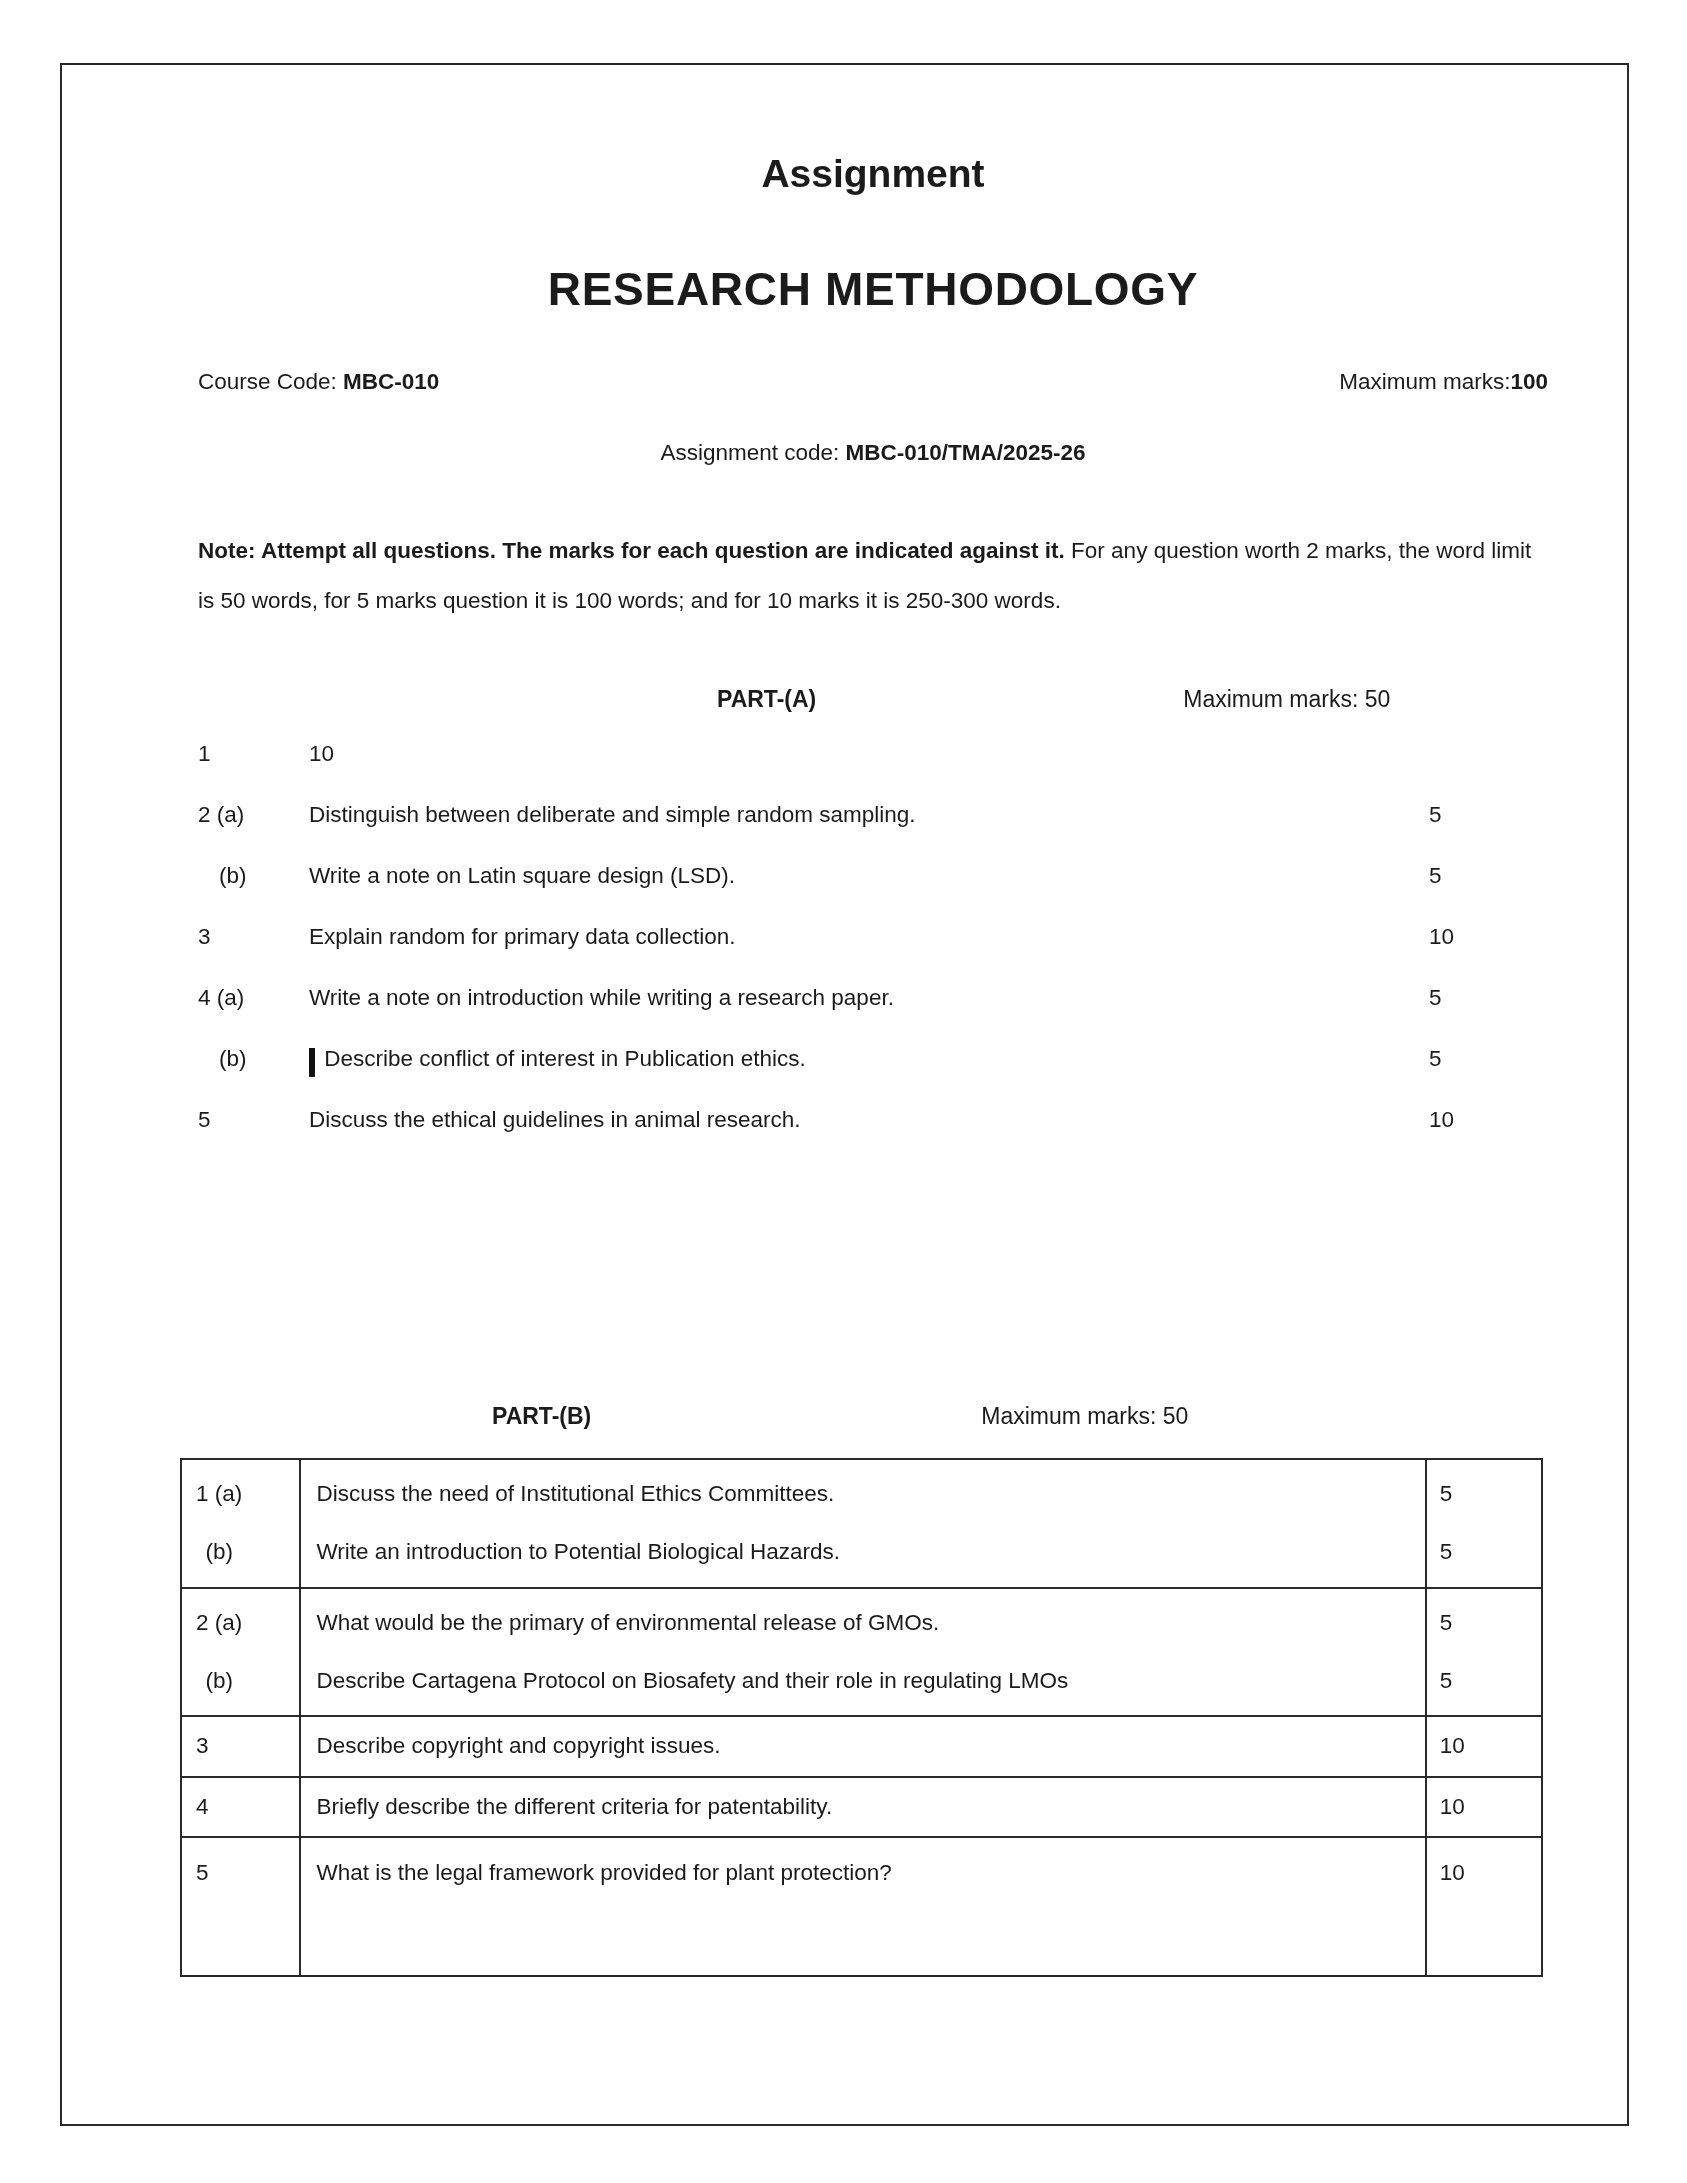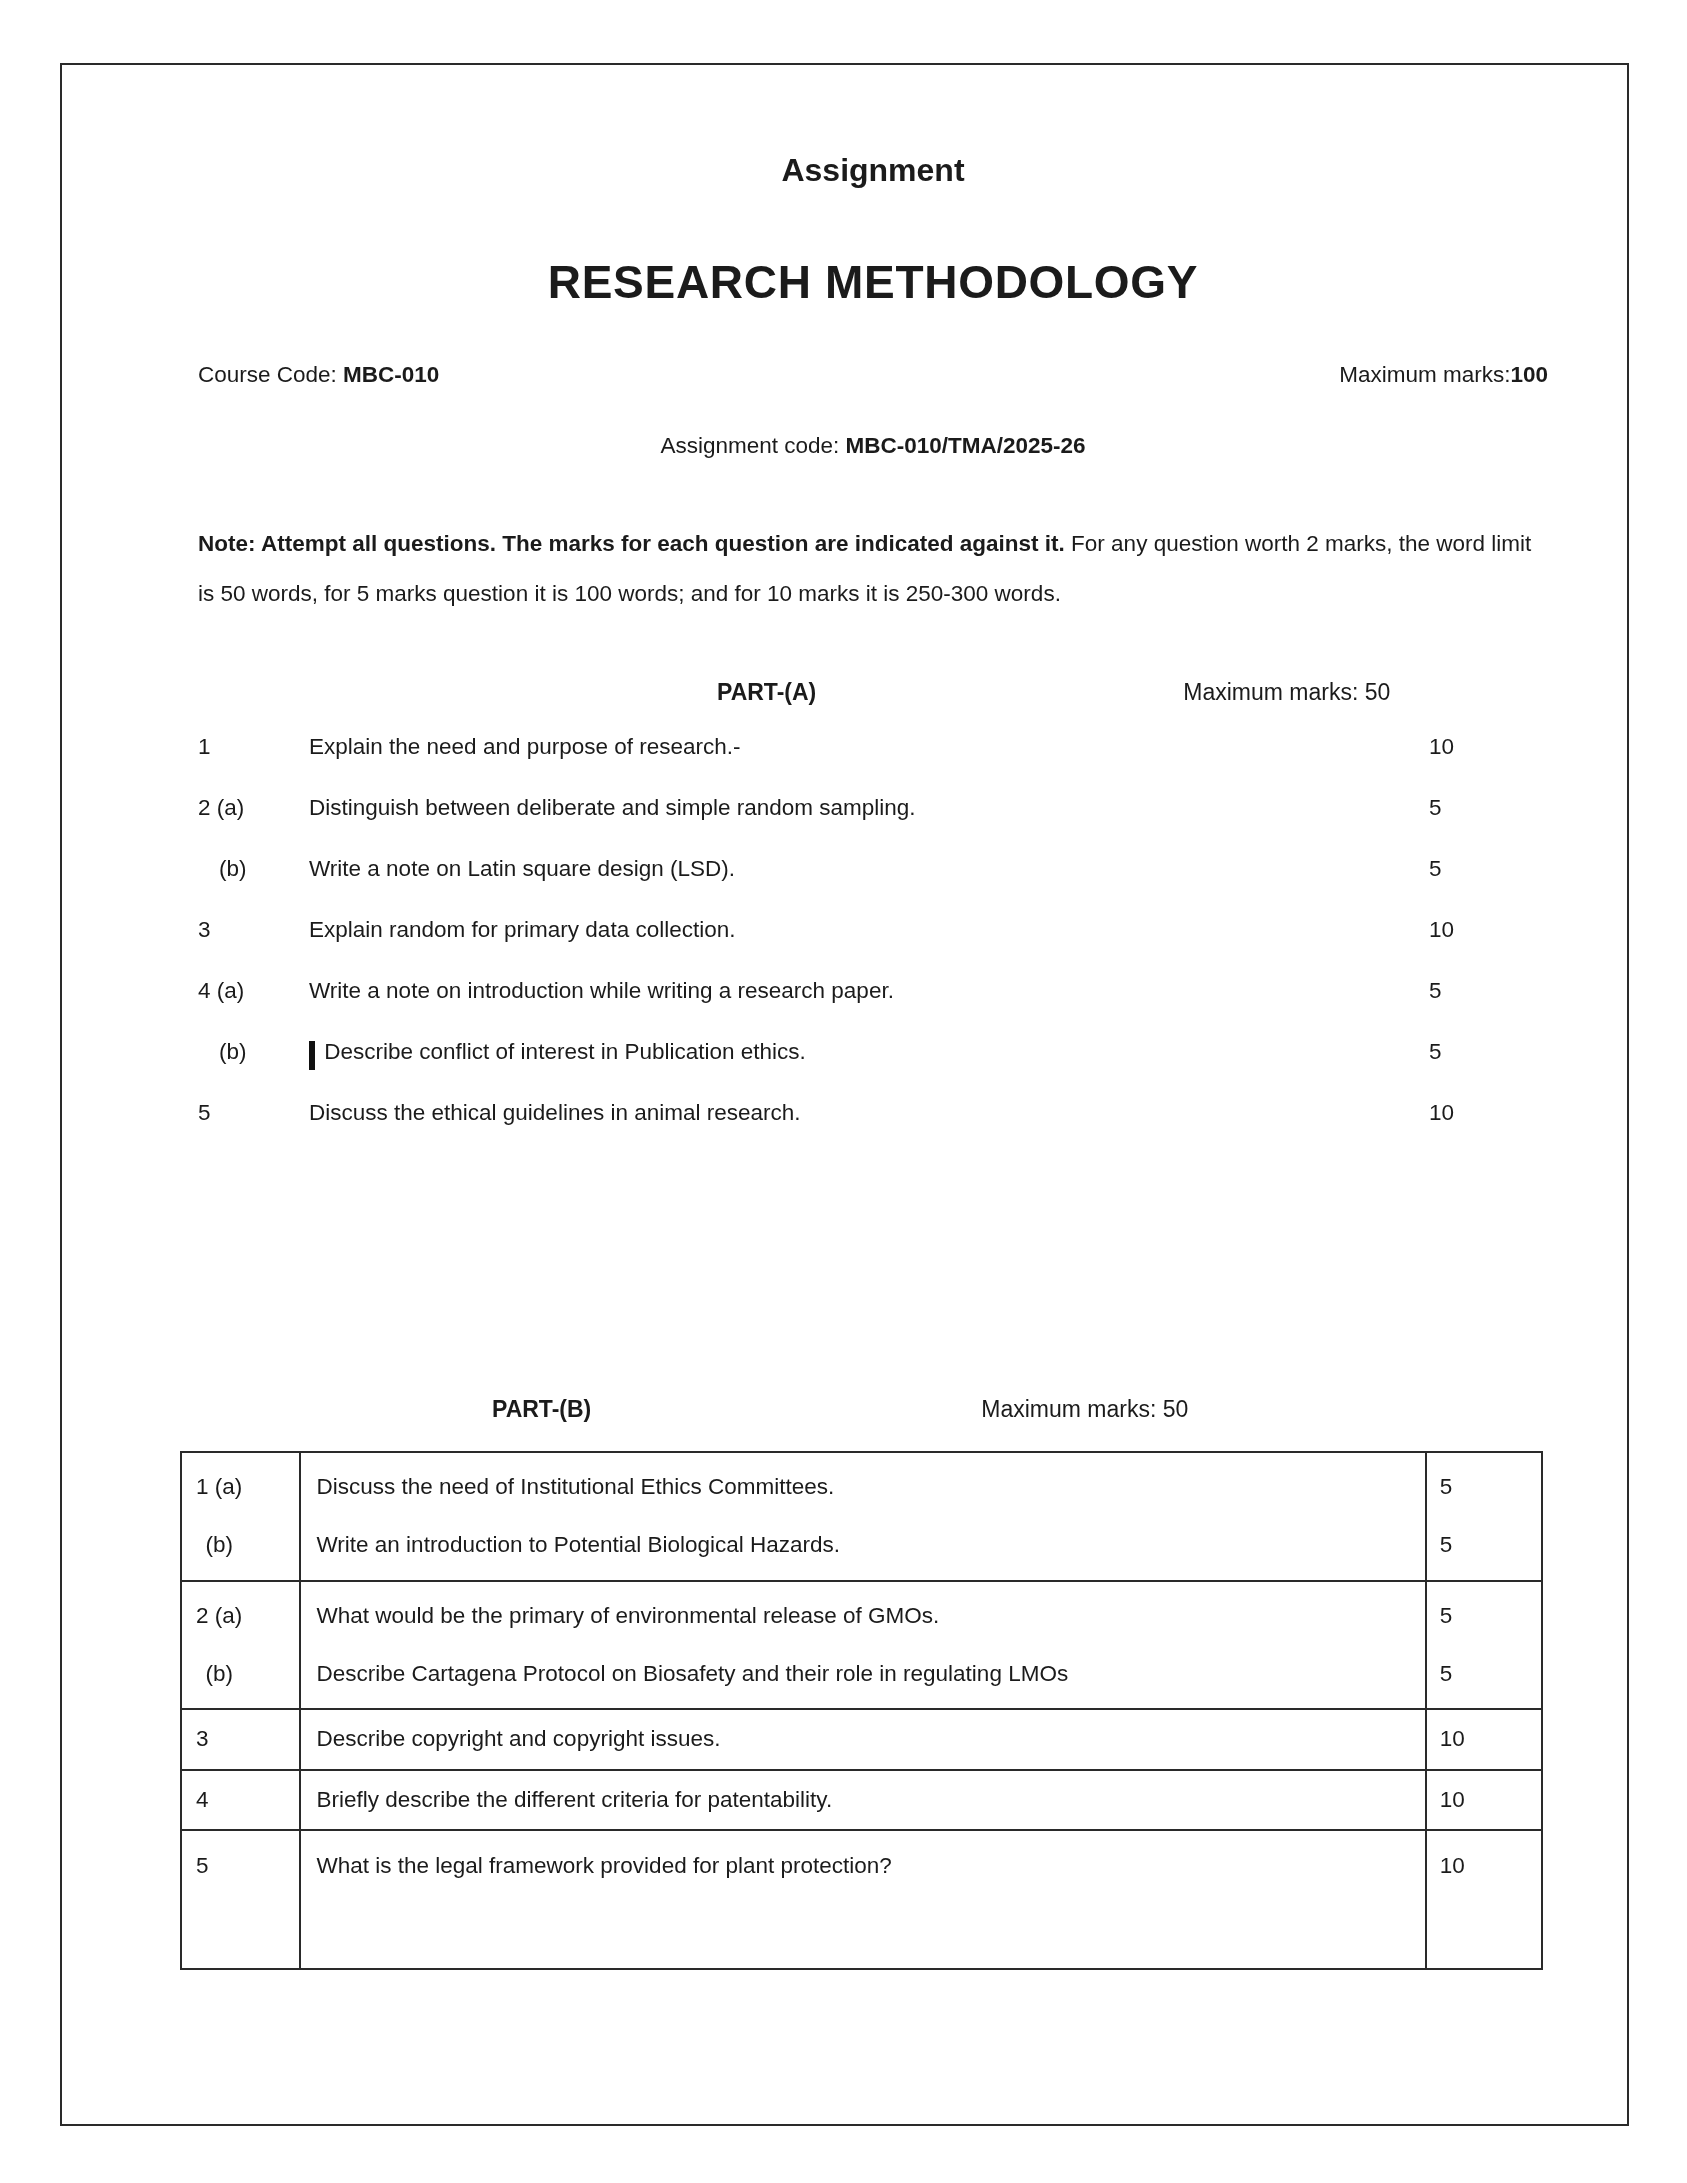--- a/index.html
+++ b/index.html
@@ -22,21 +22,21 @@
   .content {
     position: absolute;
     left: 198px;
     top: 63px;
     width: 1350px;
     font-size: 22.5px;
   }
   .doc-title {
     margin-top: 89px;
     text-align: center;
-    font-size: 32px;
+    font-size: 39px;
     font-weight: bold;
   }
   .doc-subtitle {
     margin-top: 66px;
     text-align: center;
     font-size: 46px;
     font-weight: bold;
     letter-spacing: 0.7px;
   }
   .meta-row {
@@ -141,21 +141,20 @@
 
   <div class="part-heading-row part-a-heading-row">
     <span class="part-label">PART-(A)</span>
     <span class="part-max">Maximum marks: 50</span>
   </div>
 
   <div class="qa-list">
 
     <div class="qa-row">
       <div class="qa-num">1</div>
-      <div class="qa-text">Explain the need and purpose of research.-</div>
       <div class="qa-marks">10</div>
     </div>
 
     <div class="qa-row">
       <div class="qa-num">2 (a)</div>
       <div class="qa-text">Distinguish between deliberate and simple random sampling.</div>
       <div class="qa-marks">5</div>
     </div>
 
     <div class="qa-row">

